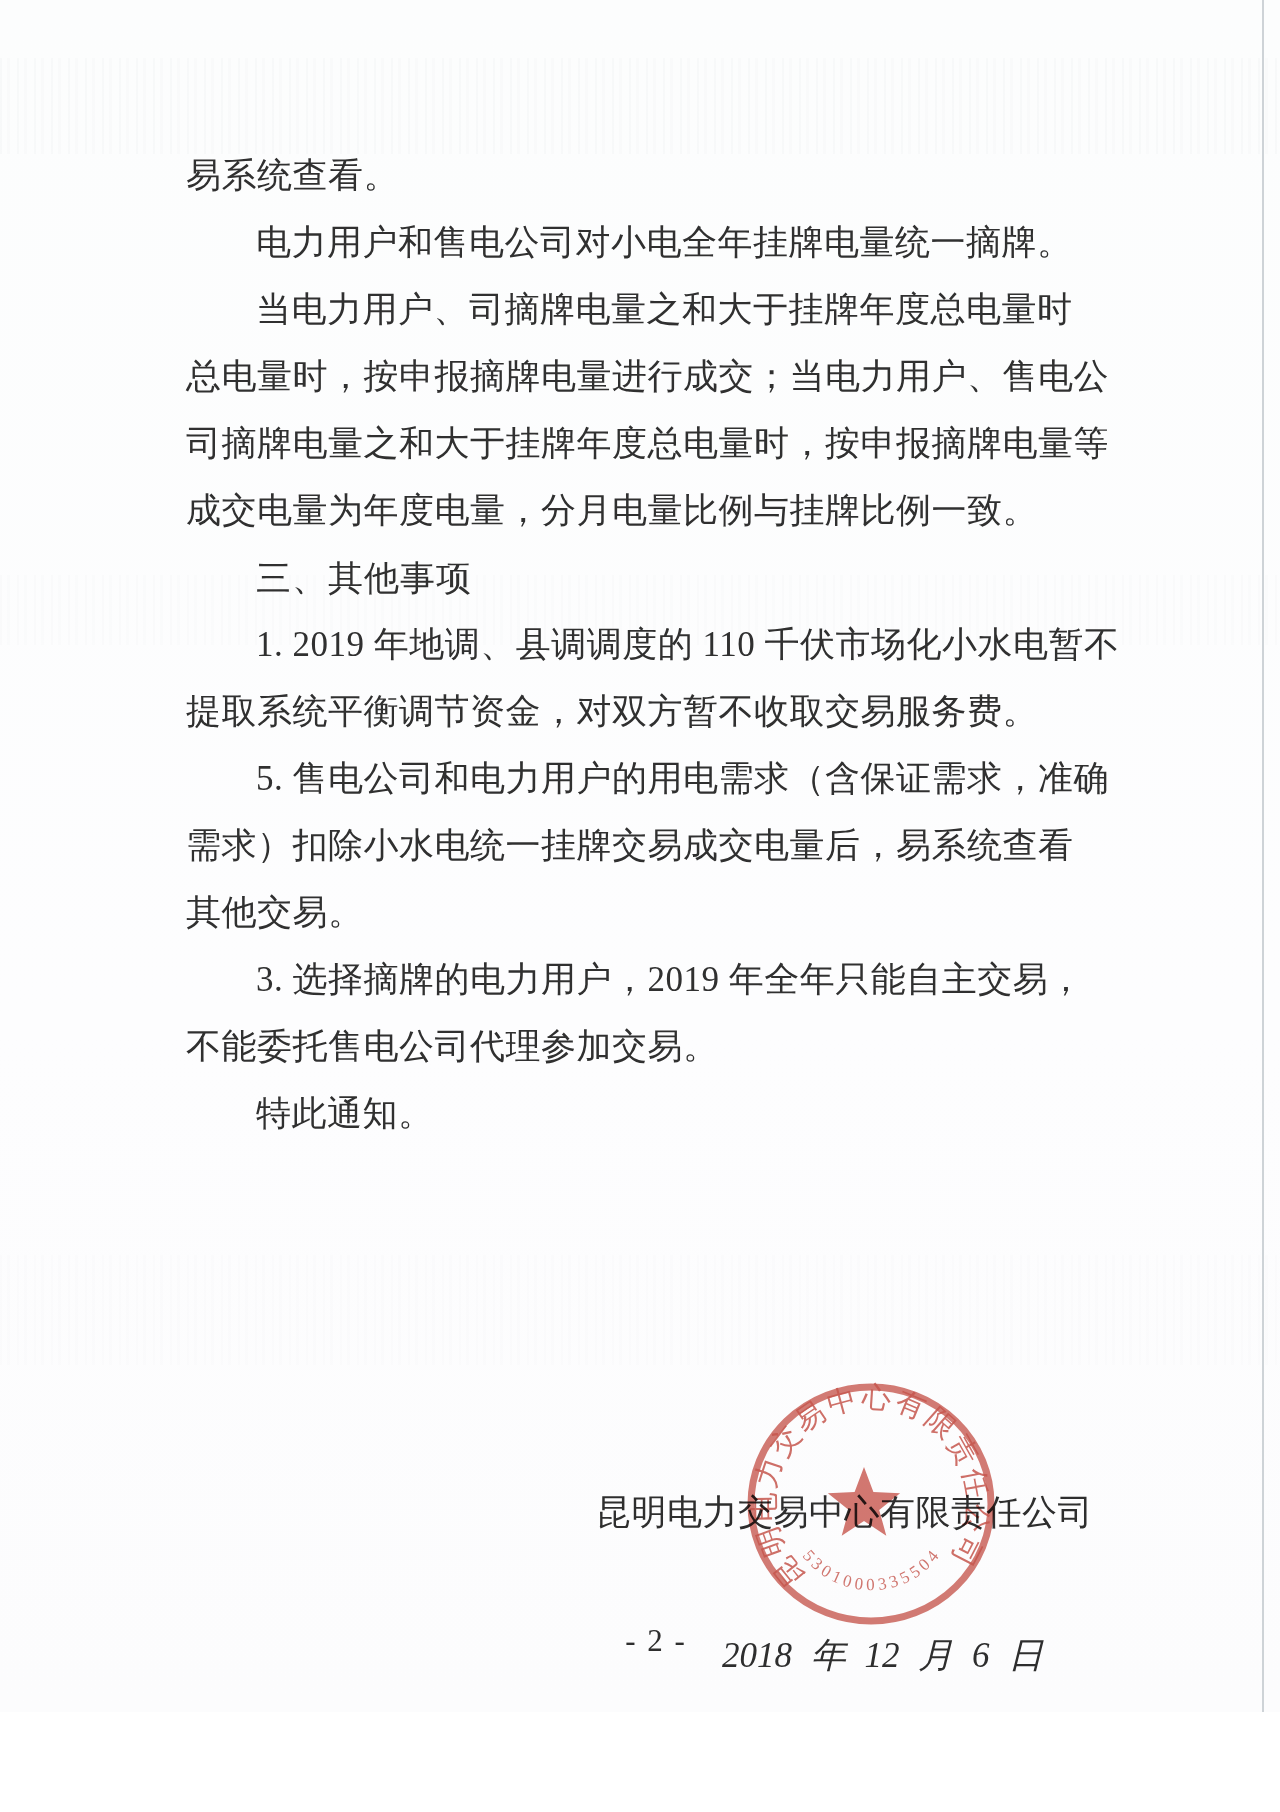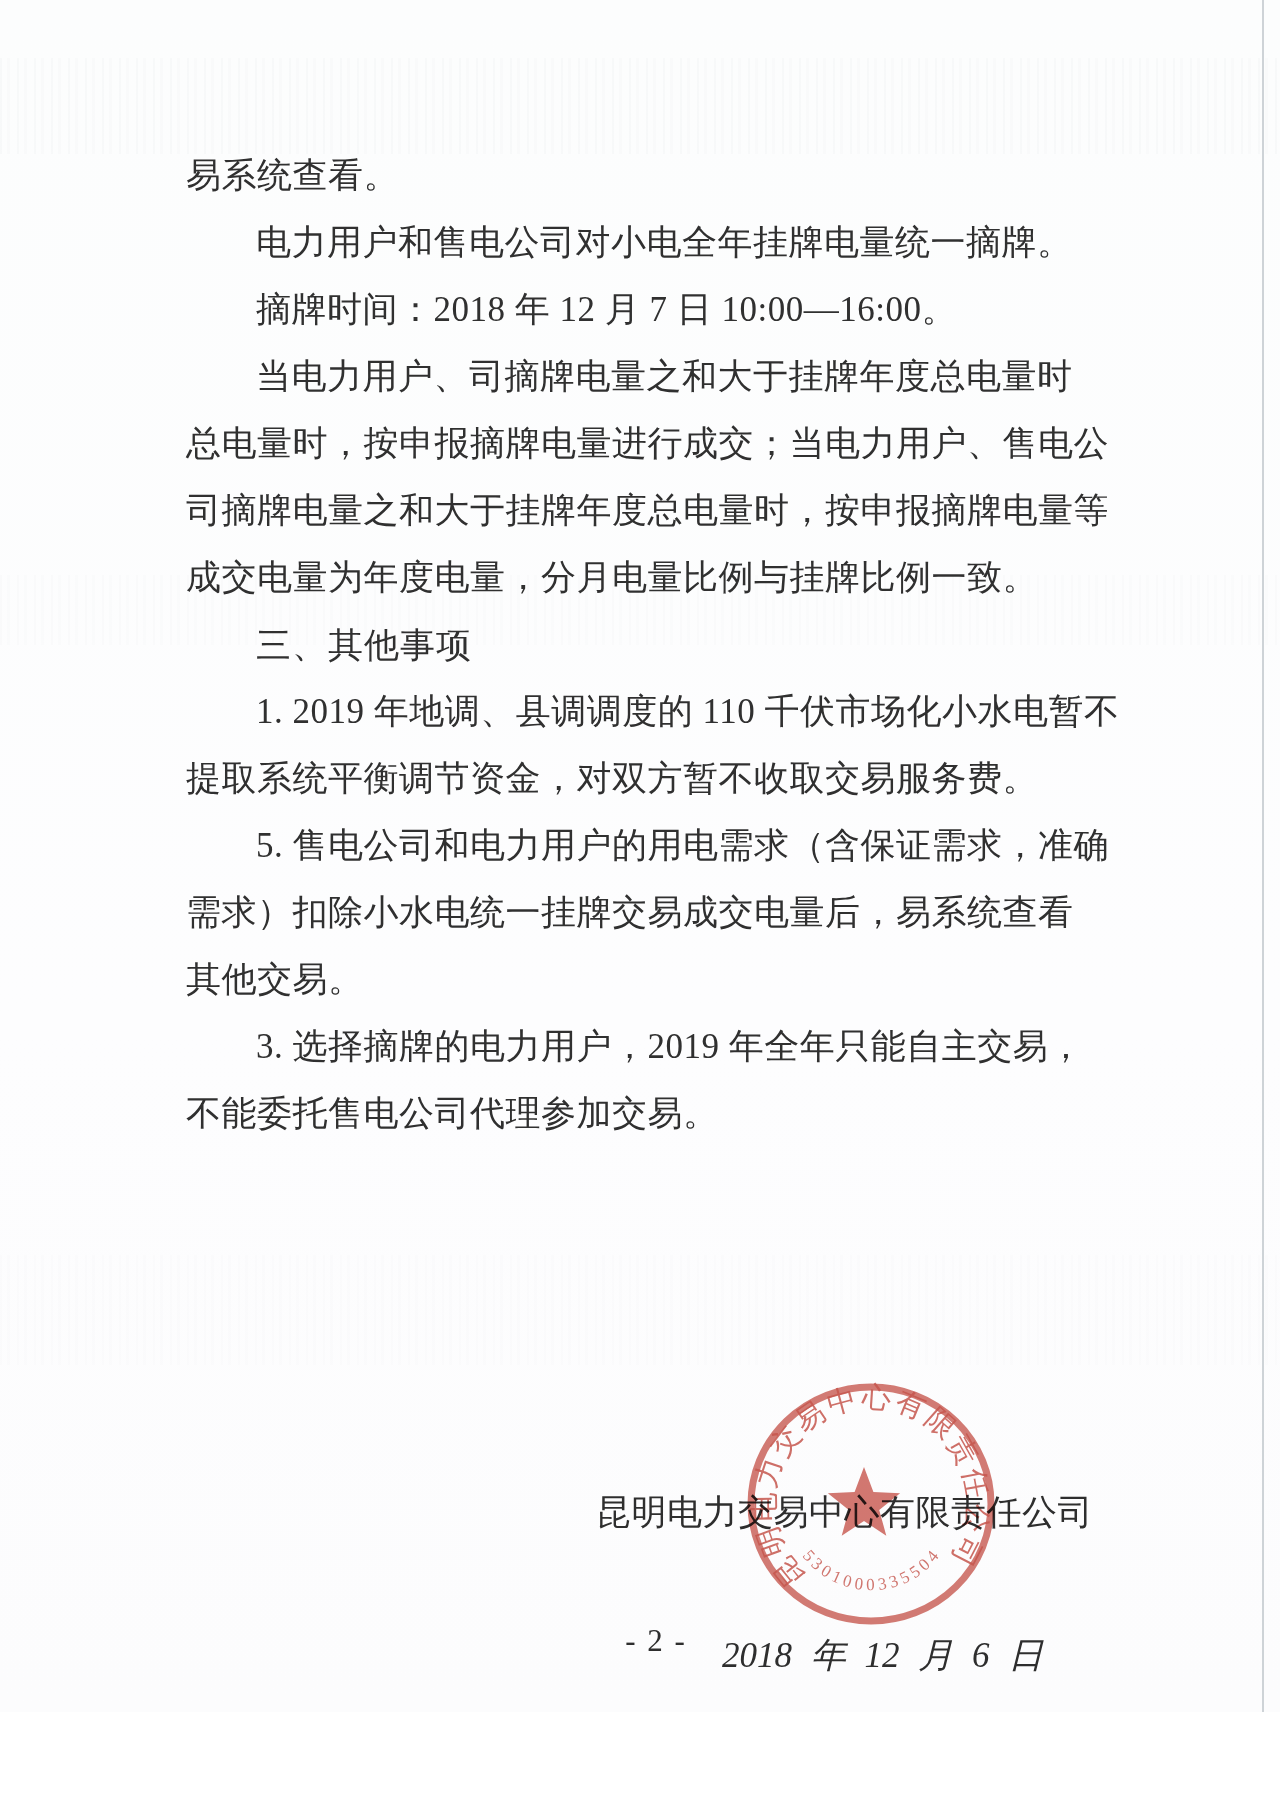--- a/index.html
+++ b/index.html
@@ -78,33 +78,33 @@
 
 <div class="page">
 
   <div class="noise n1"></div>
   <div class="noise n2"></div>
   <div class="noise n3"></div>
 
   <div class="doc-body">
       <div class="line">易系统查看。</div>
       <div class="line indent">电力用户和售电公司对小电全年挂牌电量统一摘牌。</div>
-      <div class="line indent">摘牌时间：2018 年 12 月 7 日 10:00—16:00。</div>
       <div class="line indent">当电力用户、司摘牌电量之和大于挂牌年度总电量时</div>
       <div class="line">总电量时，按申报摘牌电量进行成交；当电力用户、售电公</div>
       <div class="line">司摘牌电量之和大于挂牌年度总电量时，按申报摘牌电量等</div>
       <div class="line">成交电量为年度电量，分月电量比例与挂牌比例一致。</div>
       <div class="line indent bold">三、其他事项</div>
       <div class="line indent">1. 2019 年地调、县调调度的 110 千伏市场化小水电暂不</div>
       <div class="line">提取系统平衡调节资金，对双方暂不收取交易服务费。</div>
       <div class="line indent">5. 售电公司和电力用户的用电需求（含保证需求，准确</div>
       <div class="line">需求）扣除小水电统一挂牌交易成交电量后，易系统查看</div>
       <div class="line">其他交易。</div>
       <div class="line indent">3. 选择摘牌的电力用户，2019 年全年只能自主交易，</div>
       <div class="line">不能委托售电公司代理参加交易。</div>
+      <div class="line indent">特此通知。</div>
     </div>
 
   <div class="signature">昆明电力交易中心有限责任公司</div>
 
   <div class="sign-date">2018 年 12 月 6 日</div>
 
   <div class="page-num">- 2 -</div>
 
   <div class="seal">
     <svg width="258" height="250" viewBox="0 0 258 250" xmlns="http://www.w3.org/2000/svg">

